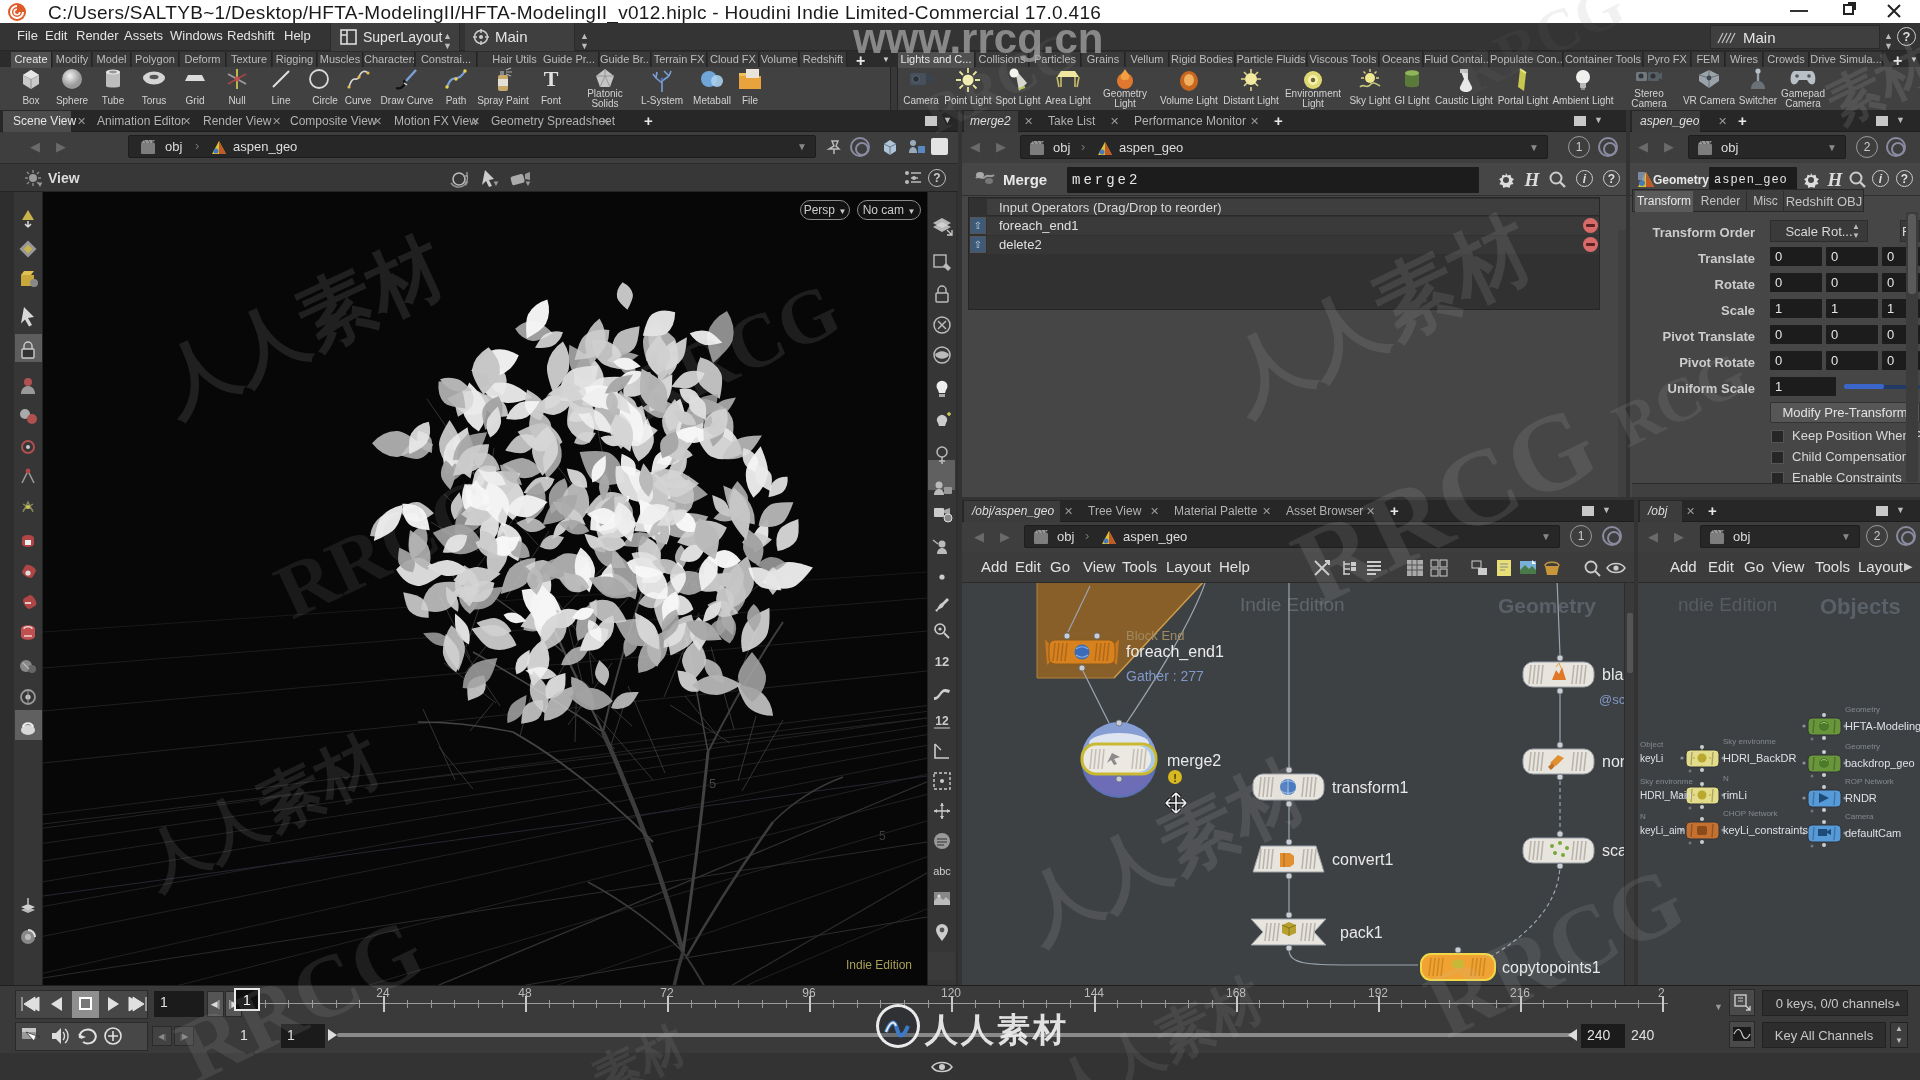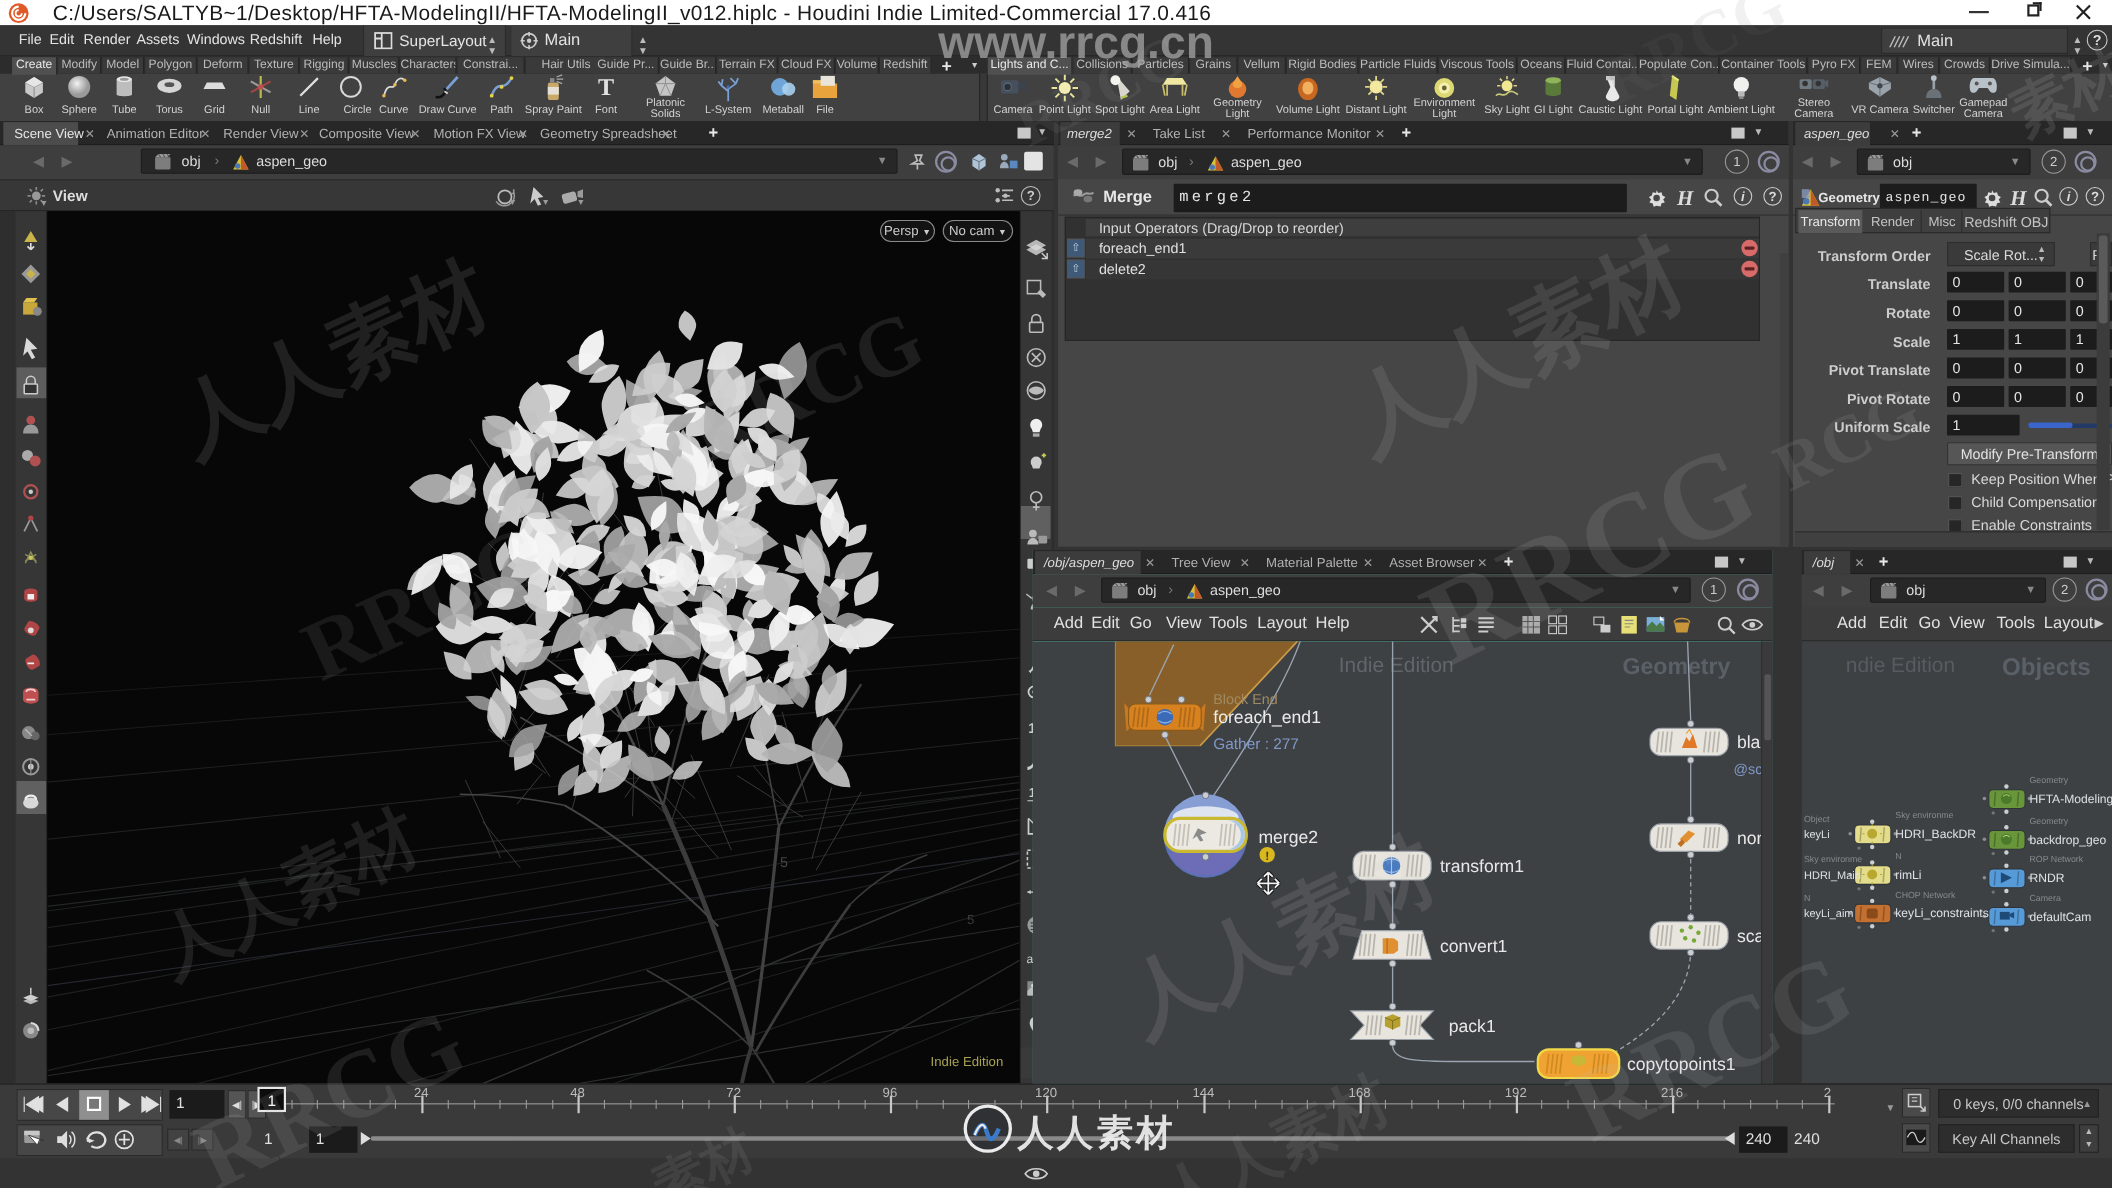--- a/index.html
+++ b/index.html
@@ -1186,21 +1186,21 @@
   <div class="abs" style="left:141px;top:341px;width:13px;height:13px;background:#262626;border:1px solid #555;"></div>
   <div class="abs" style="left:162px;top:339px;color:#d8d8d8;font-size:13px;">Child Compensation</div>
   <div class="abs" style="left:141px;top:362px;width:13px;height:13px;background:#262626;border:1px solid #555;"></div>
   <div class="abs" style="left:162px;top:360px;color:#d8d8d8;font-size:13px;">Enable Constraints</div>
   <div class="abs" style="left:276px;top:102px;width:12px;height:270px;background:#3c3c3c;">
         <div class="abs" style="left:2px;top:2px;width:8px;height:80px;background:#5a5a5a;border-radius:3px;"></div>
       </div>
   <div class="abs" style="left:2px;top:373px;width:288px;height:14px;background:#404040;border-top:1px solid #2c2c2c;"></div>
 </div>
 
-<div class="abs" style="left:939px;top:500px;width:672px;height:485px;background:#5eead4;">
+<div class="abs" style="left:962px;top:500px;width:672px;height:485px;background:#8b5cf6;">
   <div class="abs" style="left:0;top:0;width:672px;height:22px;background:#272727;border-bottom:1px solid #1d1d1d;font-size:12px;">
     <div class="abs" style="left:2px;top:1px;width:96px;height:21px;background:#3c3c3c;"></div>
     <span class="abs" style="left:10px;top:4px;color:#dedede;font-style:italic;">/obj/aspen_geo</span>
         <span class="tabx" style="left:102px;top:5px;">✕</span>
     <span class="abs" style="left:126px;top:4px;color:#b2b2b2;">Tree View</span>
         <span class="tabx" style="left:188px;top:5px;">✕</span>
     <span class="abs" style="left:212px;top:4px;color:#b2b2b2;">Material Palette</span>
         <span class="tabx" style="left:300px;top:5px;">✕</span>
     <span class="abs" style="left:324px;top:4px;color:#b2b2b2;">Asset Browser</span>
         <span class="tabx" style="left:404px;top:5px;">✕</span>

